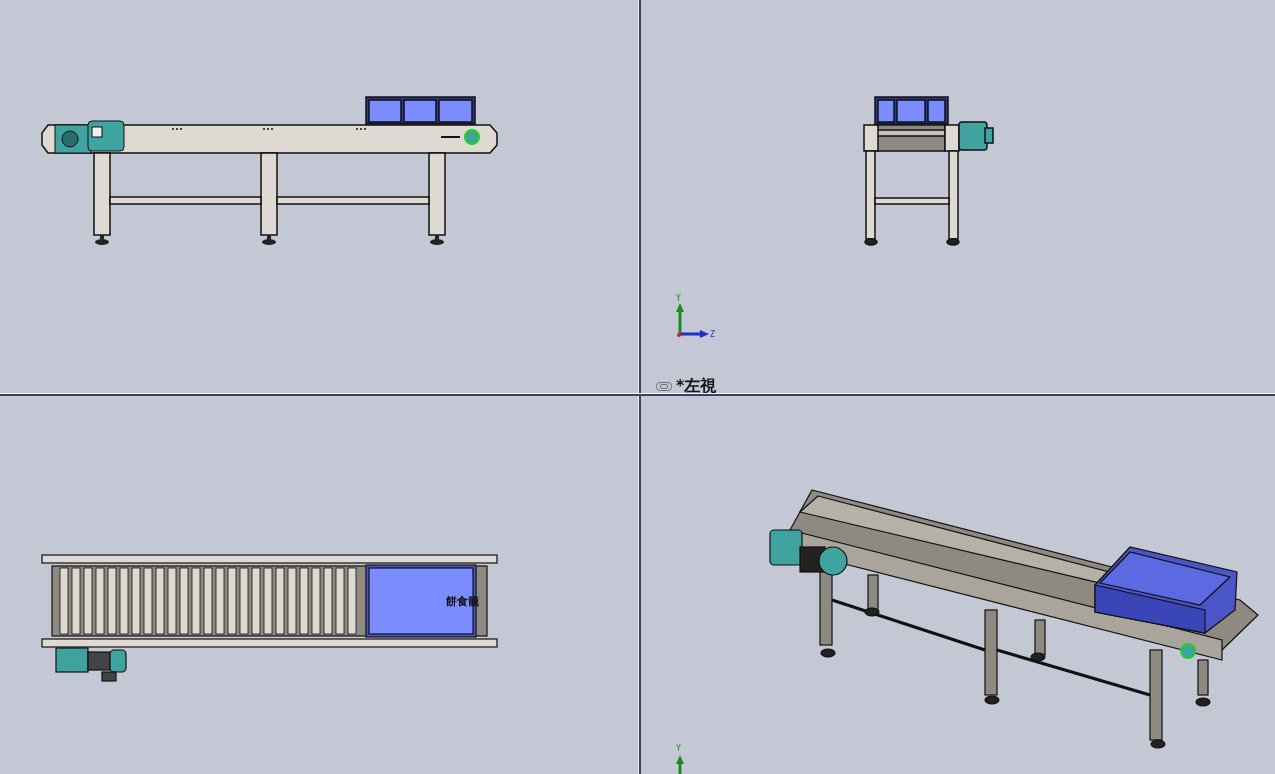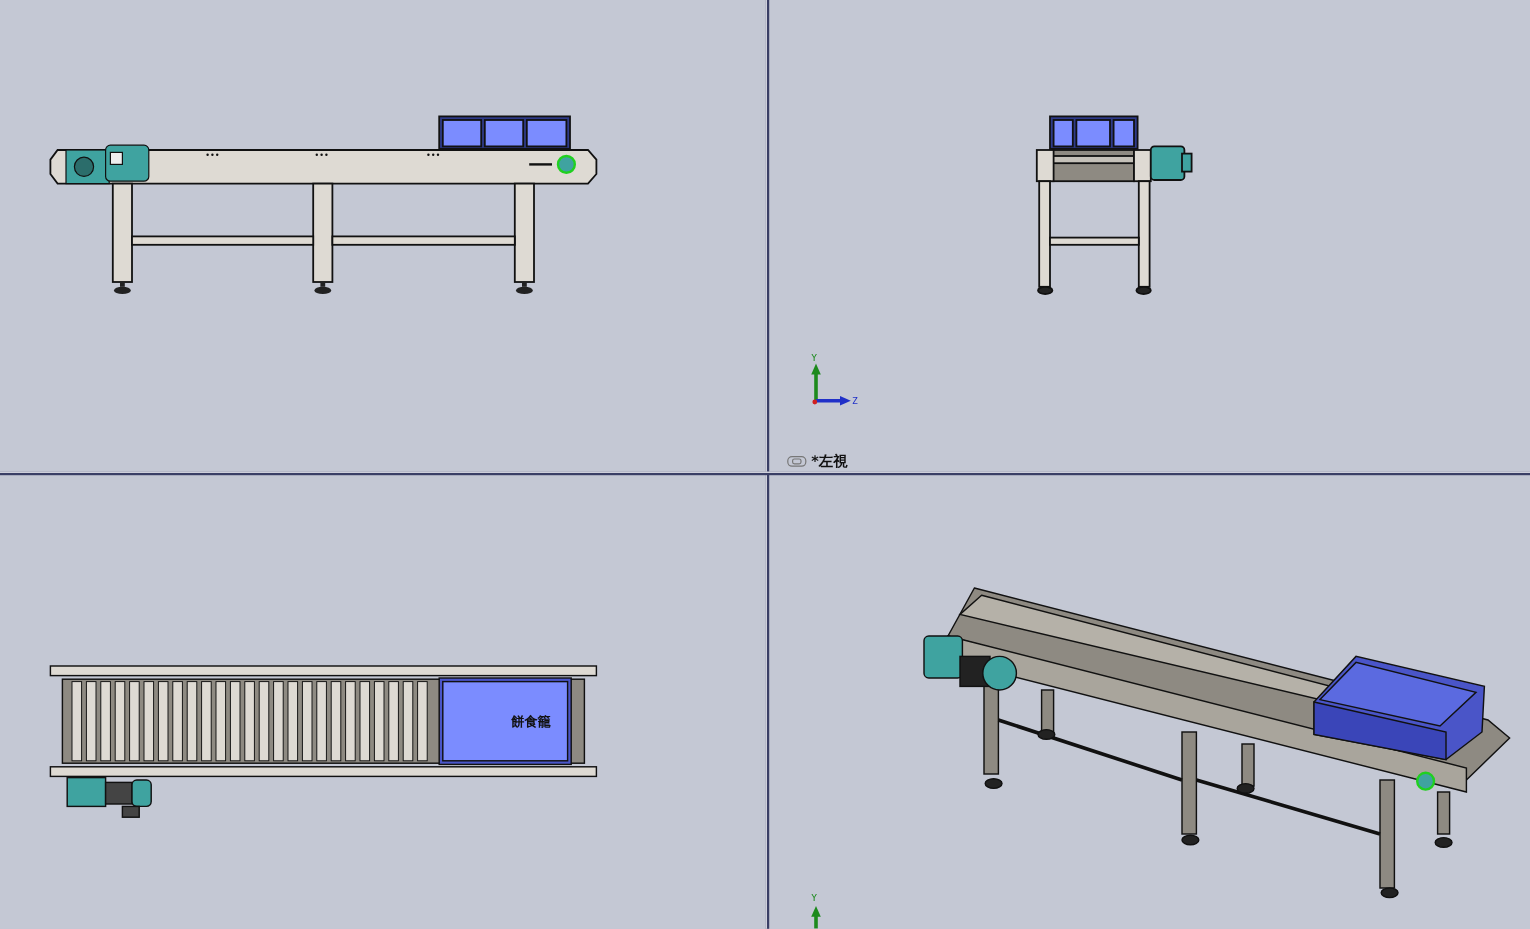--- a/index.html
+++ b/index.html
@@ -1,24 +1,24 @@
 <!DOCTYPE html>
 <html><head>
 <meta charset="utf-8">
 <style>
   html,body{margin:0;padding:0;}
   body{width:1275px;height:774px;background:#c4c8d4;position:relative;overflow:hidden;font-family:"DejaVu Sans",sans-serif;}
   .viewport{position:absolute;background:#c4c8d4;overflow:hidden;}
   .vdiv{position:absolute;top:0;left:638px;width:3px;height:774px;background:#3a3f66;border-left:1px solid #f4f4f8;box-sizing:border-box;}
   .hdiv{position:absolute;left:0;top:393px;width:1275px;height:3px;background:#3a3f66;border-top:1px solid #f4f4f8;box-sizing:border-box;}
   svg{position:absolute;left:0;top:0;}
-  .view-label{position:absolute;left:656px;top:376px;font-size:12px;font-weight:bold;color:#111;display:flex;align-items:center;gap:4px;}
+  .view-label{position:absolute;left:656px;top:376px;font-size:16px;font-weight:bold;color:#111;display:flex;align-items:center;gap:4px;}
   .link-icon{display:inline-block;width:14px;height:7px;border:1px solid #777;border-radius:4px;position:relative;}
   .link-icon:after{content:"";position:absolute;left:3px;top:1px;width:6px;height:3px;border:1px solid #777;border-radius:2px;}
-  .box-label{position:absolute;left:397px;top:594px;font-size:11px;font-weight:bold;color:#111;padding-left:29px;}
+  .box-label{position:absolute;left:417px;top:594px;font-size:11px;font-weight:bold;color:#111;padding-left:29px;}
   .axis-lbl{position:absolute;font-size:8px;font-family:"DejaVu Sans Mono",monospace;}
 </style>
 </head>
 <body>
 
 <div class="viewport" style="left:0;top:0;width:638px;height:393px;">
   <svg width="638" height="393">
 
     <g stroke="#111" stroke-width="1.5">
       <rect x="366" y="97" width="109" height="27" fill="#2f3b8a"></rect>

